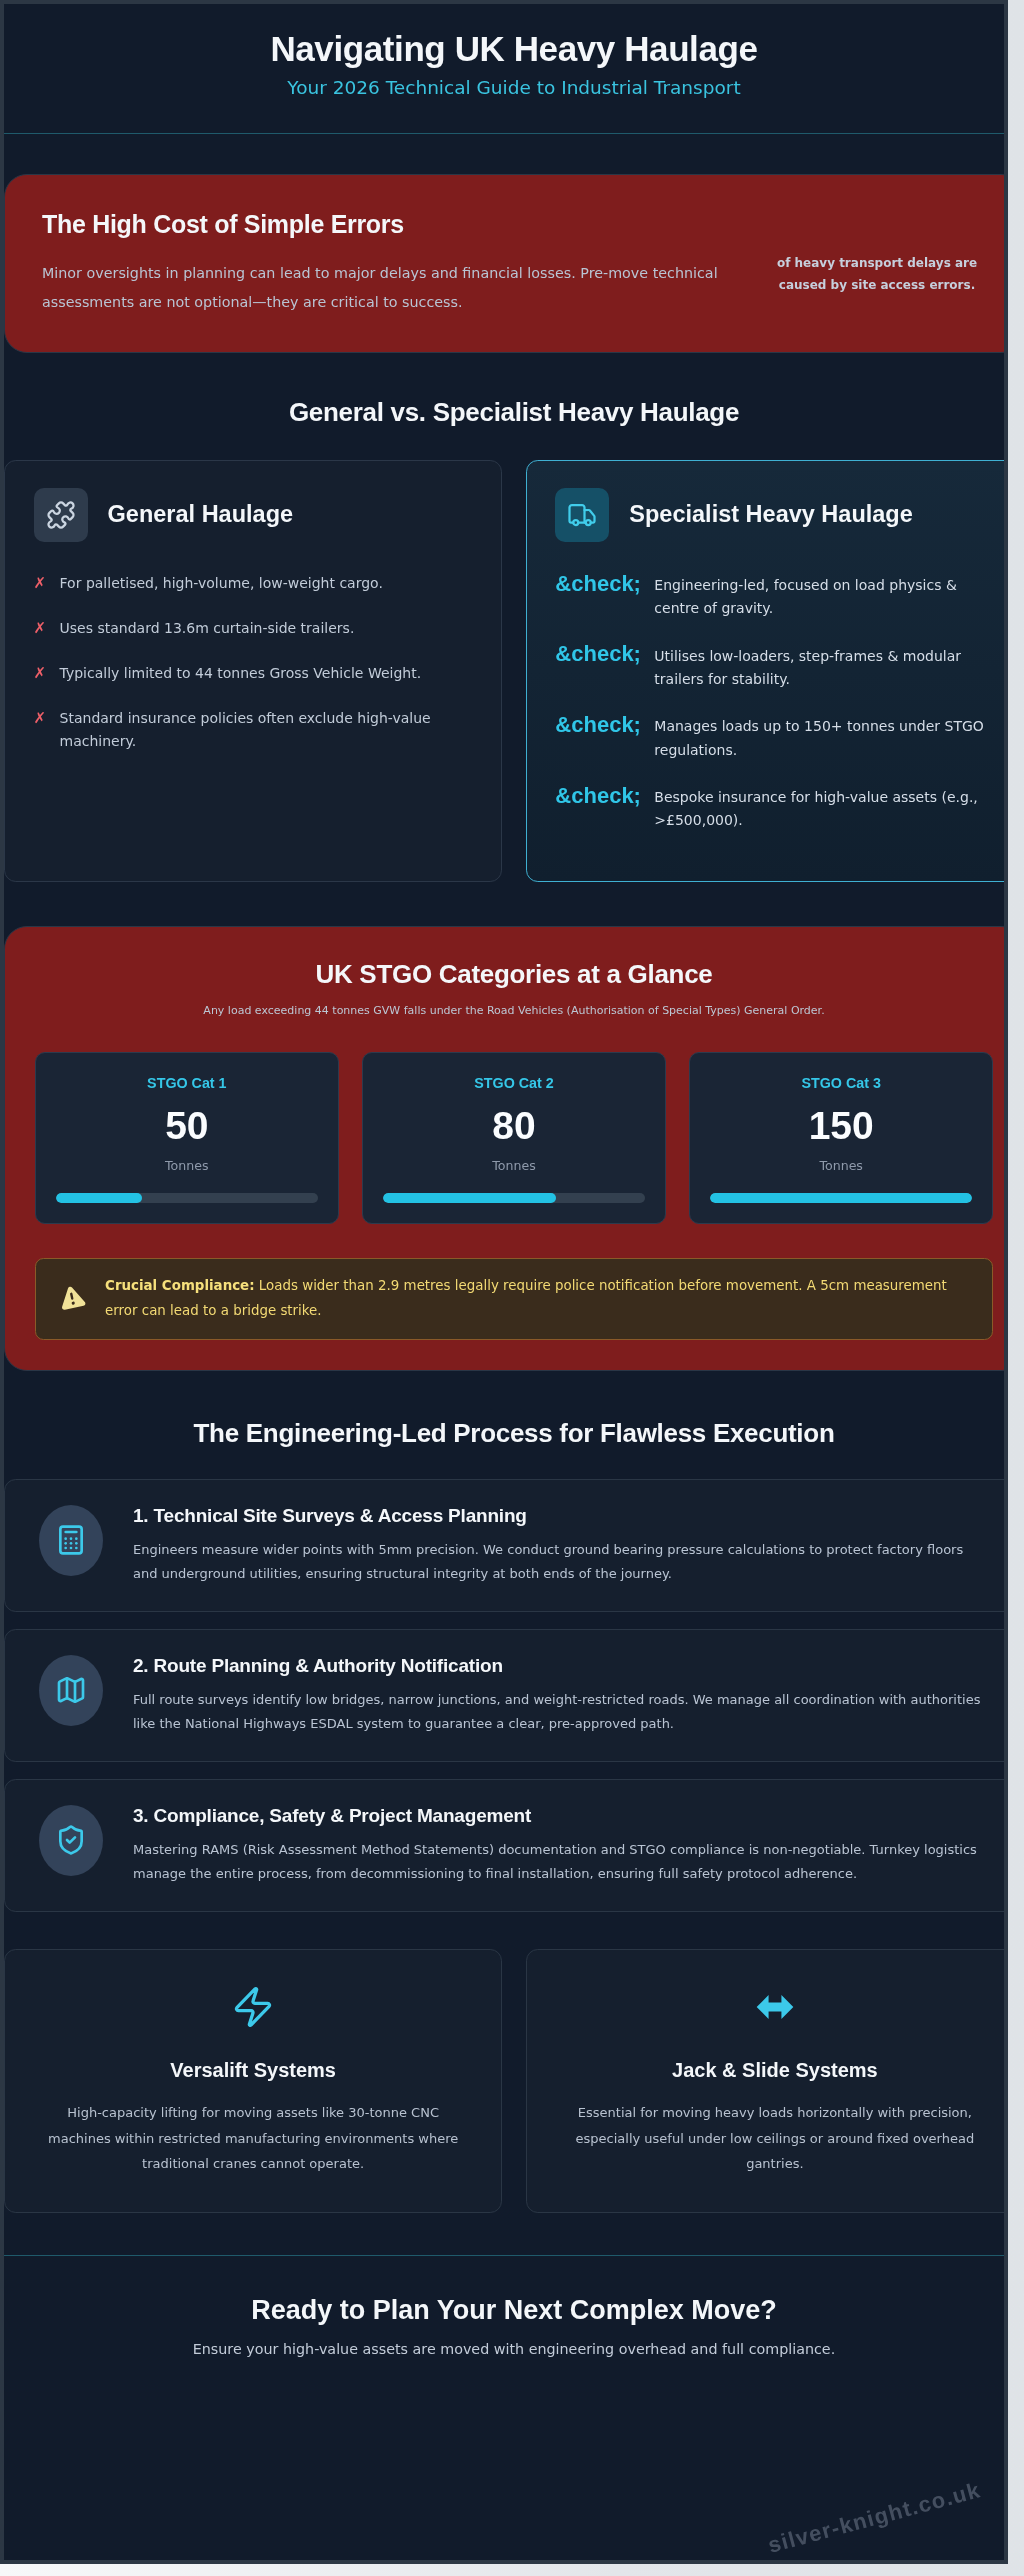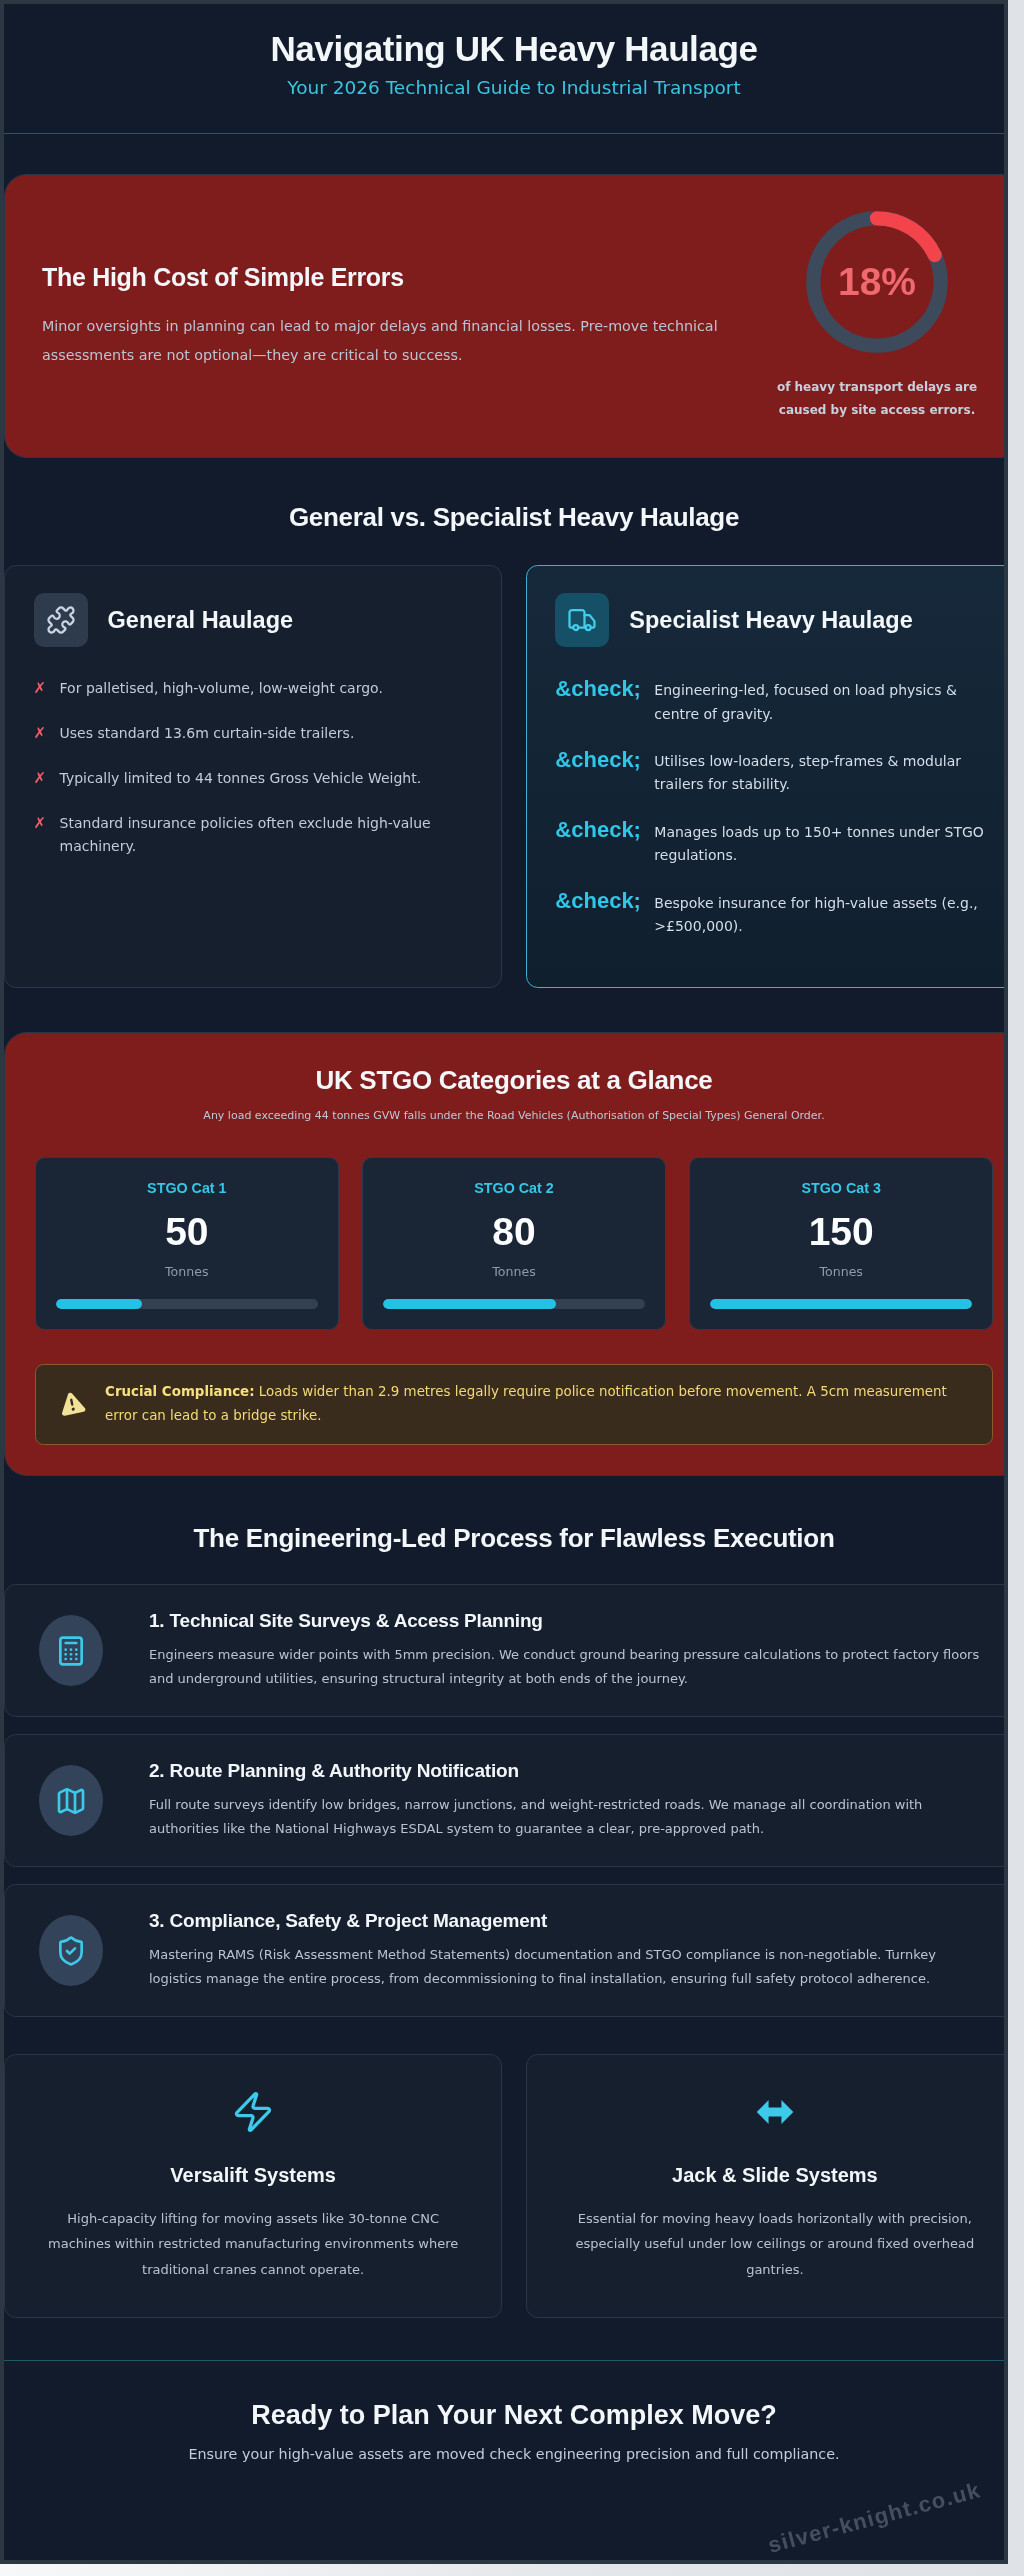--- a/index.html
+++ b/index.html
@@ -78,21 +78,21 @@
   .bar-track { margin-top:20px; height:10px; border-radius:5px; background:#33404f; overflow:hidden; }
   .bar-fill { height:100%; border-radius:5px; background:#23c2e4; }
   .warning-box { margin-top:34px; display:flex; align-items:center; gap:18.5px;
     background:#3a2c1c; border:0.8px solid #8a5a28; border-radius:8.4px; padding:15px 22px; }
   .warning-text { font-size:13.4px; color:#f3da74; line-height:1.85; }
   .warning-text b { color:#f6e07c; }
   .warn-icon { flex-shrink:0; transform:rotate(-12deg); }
 
   
   .process-card { margin-top:0; margin-bottom:17px; background:#151f2e; border:0.8px solid #2a3645;
-    border-radius:11.8px; padding:25px 34px; display:flex; align-items:center; gap:46px; }
+    border-radius:11.8px; padding:25px 34px; display:flex; align-items:flex-start; gap:30px; }
   .process-circle { width:64px; height:71px; border-radius:50%; background:#33435a; color:#3cc9ea;
     display:flex; align-items:center; justify-content:center; flex-shrink:0; }
   .process-title { font-size:19px; letter-spacing:-0.2px; }
   .process-body { margin-top:11px; font-size:13px; color:#b9c4d3; line-height:1.85; }
 
   
   .systems-row { display:flex; gap:23.5px; margin-top:37px; }
   .system-card { flex:1; background:#151f2e; border:0.8px solid #2a3645; border-radius:11.8px;
     padding:35px 34px; text-align:center; color:#3cc9ea; }
   .system-title { font-size:20px; margin-top:27px; }
@@ -115,27 +115,20 @@
     <h1 class="hero-title">Navigating UK Heavy Haulage</h1>
     <div class="hero-sub">Your 2026 Technical Guide to Industrial Transport</div>
     <div class="divider"></div>
 
     <div class="card cost-card">
       <div class="cost-left">
         <h2>The High Cost of Simple Errors</h2>
         <p>Minor oversights in planning can lead to major delays and financial losses. Pre-move technical assessments are not optional—they are critical to success.</p>
       </div>
       <div class="donut-col">
-        <div class="donut-wrap">
-          <svg width="144" height="144" viewBox="0 0 172 172">
-            <circle cx="86" cy="86" r="76" fill="none" stroke="#3c4a5c" stroke-width="17"></circle>
-            <circle id="donut-arc" cx="86" cy="86" r="76" fill="none" stroke="#f4444b" stroke-width="17" stroke-linecap="round" stroke-dasharray="85.95397500221674 477.5220833456485"></circle>
-          </svg>
-          <div class="donut-pct">18%</div>
-        </div>
         <div class="donut-caption">of heavy transport delays are caused by site access errors.</div>
       </div>
     </div>
 
     <h2 class="section-title mt-sec">General vs. Specialist Heavy Haulage</h2>
     <div class="compare-row">
 
       <div class="compare-card general-card">
         <div class="compare-head">
           <div class="icon-box slate">
@@ -306,19 +299,19 @@
             <path d="M2 12 L8.5 5.5 V9.5 H15.5 V5.5 L22 12 L15.5 18.5 V14.5 H8.5 V18.5 Z"></path>
           </svg>
         </span>
         <h3 class="system-title">Jack &amp; Slide Systems</h3>
         <p class="system-body">Essential for moving heavy loads horizontally with precision, especially useful under low ceilings or around fixed overhead gantries.</p>
       </div>
     </div>
 
     <div class="divider" style="margin-top:42px;"></div>
     <h2 class="cta-title">Ready to Plan Your Next Complex Move?</h2>
-    <div class="cta-sub">Ensure your high-value assets are moved check engineering precision and full compliance.</div>
+    <div class="cta-sub">Ensure your high-value assets are moved with engineering overhead and full compliance.</div>
 
   </div>
 
   <div class="watermark">silver-knight.co.uk</div>
 </div>
 
 
 </body></html>

